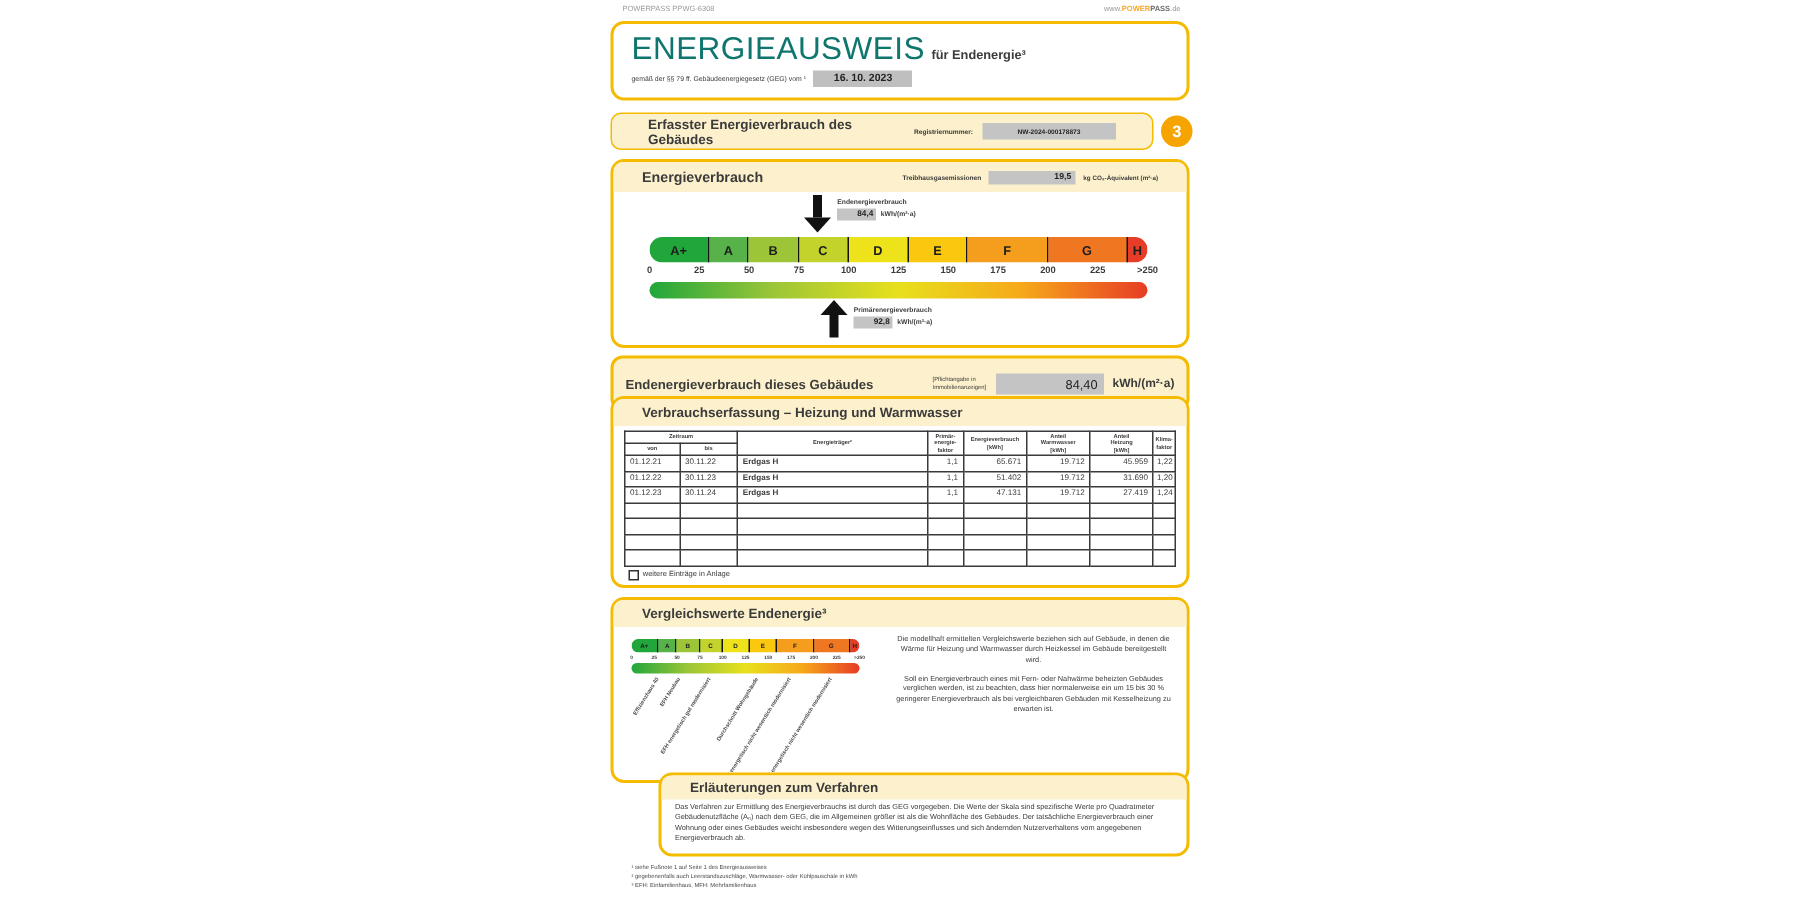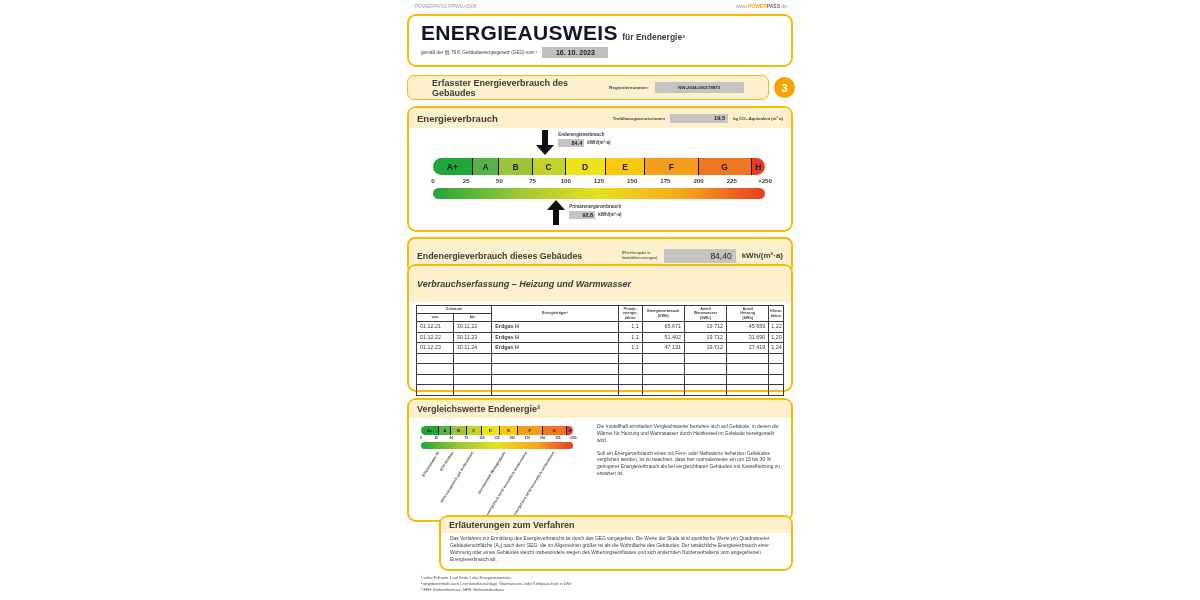--- a/index.html
+++ b/index.html
@@ -8,27 +8,27 @@
     font-family:"Liberation Sans", sans-serif;color:#3b3b3b;
   }
   .page{position:relative;width:390px;height:600px;margin:0 auto;background:#fff;}
 
   
   .doc-header{position:absolute;top:3px;left:10px;right:8px;display:flex;justify-content:space-between;font-size:5px;color:#9a9a9a;}
   .doc-url .pw{color:#f5a623;font-weight:bold;}
   .doc-url .ps{color:#6b6b6b;font-weight:bold;}
 
   .box{position:absolute;left:2px;right:2px;border:2.5px solid #f5bb00;border-radius:9px;background:#fff;box-sizing:border-box;}
-  .strip{background:#fcf1cc;border-radius:6px 6px 0 0;display:flex;align-items:center;padding:0 8px;box-sizing:border-box;}
+  .strip{background:#fcf1cc;border-radius:6px 6px 0 0;display:flex;align-items:center;padding:0 19px;box-sizing:border-box;}
   .strip-title{font-weight:bold;color:#3b3b3b;}
   .gbox{background:#c4c4c4;color:#222;display:inline-block;box-sizing:border-box;}
 
   
   .title-box{top:14px;height:53px;padding:5px 12px;}
-  .main-title{font-size:21px;font-weight:bold;letter-spacing:.3px;color:#0f172a;}
+  .main-title{font-size:21px;font-weight:normal;letter-spacing:.3px;color:#0f766e;}
   .title-sub{font-size:8.5px;font-weight:bold;}
   .law-line{margin-top:2px;font-size:4.6px;display:flex;align-items:center;gap:5px;}
   .date-box{width:66px;height:11px;font-size:7px;font-weight:bold;text-align:center;line-height:11px;background:#bfbfbf;}
 
   
   .section-bar{position:absolute;top:75px;left:2px;right:26px;height:25px;background:#fcf1cc;border:1.5px solid #f5bb00;border-radius:7px;display:flex;align-items:center;padding:0 24px;box-sizing:border-box;gap:6px;}
   .bar-title{font-size:9px;font-weight:bold;margin-right:auto;}
   .reg-label{font-size:4.4px;font-weight:bold;}
   .reg-box{width:95px;height:11px;font-size:4.4px;font-weight:bold;text-align:center;line-height:11px;}
   .page-badge{position:absolute;top:77px;right:0px;width:21px;height:21px;border-radius:50%;background:#f6a500;color:#fff;font-weight:bold;font-size:11px;display:flex;align-items:center;justify-content:center;}
@@ -61,36 +61,36 @@
 
   
   .end-bar{position:absolute;top:237px;left:2px;right:2px;height:37px;background:#fcf1cc;border:2.5px solid #f5bb00;border-radius:8px;display:flex;align-items:center;padding:0 8px;box-sizing:border-box;gap:6px;}
   .end-bar .t{font-size:8.8px;font-weight:bold;margin-right:auto;}
   .end-bar .note{font-size:3.9px;width:36px;line-height:1.15;}
   .end-bar .val{width:72px;height:14px;font-size:8.5px;font-weight:normal;text-align:right;line-height:14px;padding-right:4px;}
   .end-bar .unit{font-size:8px;font-weight:bold;}
 
   
   .table-box{top:264px;height:128px;}
-  .table-strip{height:36px;font-style:italic;}
+  .table-strip{height:18px;}
   .table-strip .strip-title{font-size:9px;}
   table{border-collapse:collapse;width:calc(100% - 14px);margin:3px 7px 0 7px;table-layout:fixed;}
   th,td{border:1.1px solid #3a3a3a;padding:0 2px;box-sizing:border-box;}
   th{font-size:3.8px;font-weight:bold;text-align:center;padding:1px 1px;line-height:1.15;}
   th.pre{white-space:pre-line;}
   td{font-size:5.4px;height:9.5px;line-height:9.5px;}
   td.c0,td.c1{text-align:left;padding-left:3px;}
   td.c2{text-align:left;padding-left:3px;font-weight:bold;}
   td.c3,td.c4,td.c5,td.c6,td.c7{text-align:right;padding-right:3px;}
   tr.empty td{height:8.5px;}
   .chk-line{margin:2.5px 0 0 10px;font-size:5px;display:flex;align-items:center;gap:3px;}
   .chk{width:4.5px;height:4.5px;border:0.9px solid #333;display:inline-block;}
 
   
-  .comp-box{top:398px;height:124px;}
+  .comp-box{top:398px;height:124px;text-align:center;}
   .comp-strip{height:18px;}
   .comp-strip .strip-title{font-size:9px;}
   .mini{position:absolute;left:12px;top:26px;width:152px;}
   .mini-band{position:relative;top:0;height:9px;border-radius:5px;}
   .mini-band .seg{font-size:4.2px;border-right:1px solid #141414;}
   .mini-ticks{position:relative;top:1px;height:5px;font-size:3.2px;}
   .mini-grad{position:relative;top:2px;height:7px;border-radius:4px;}
   .diag-wrap{position:relative;top:4px;height:52px;}
   .diag-wrap span{position:absolute;top:0;white-space:nowrap;font-size:3.7px;font-weight:bold;color:#4a4a4a;transform:rotate(-58deg);transform-origin:100% 0;}
   .comp-text{position:absolute;left:188px;right:10px;top:24px;font-size:4.9px;line-height:1.4;}

